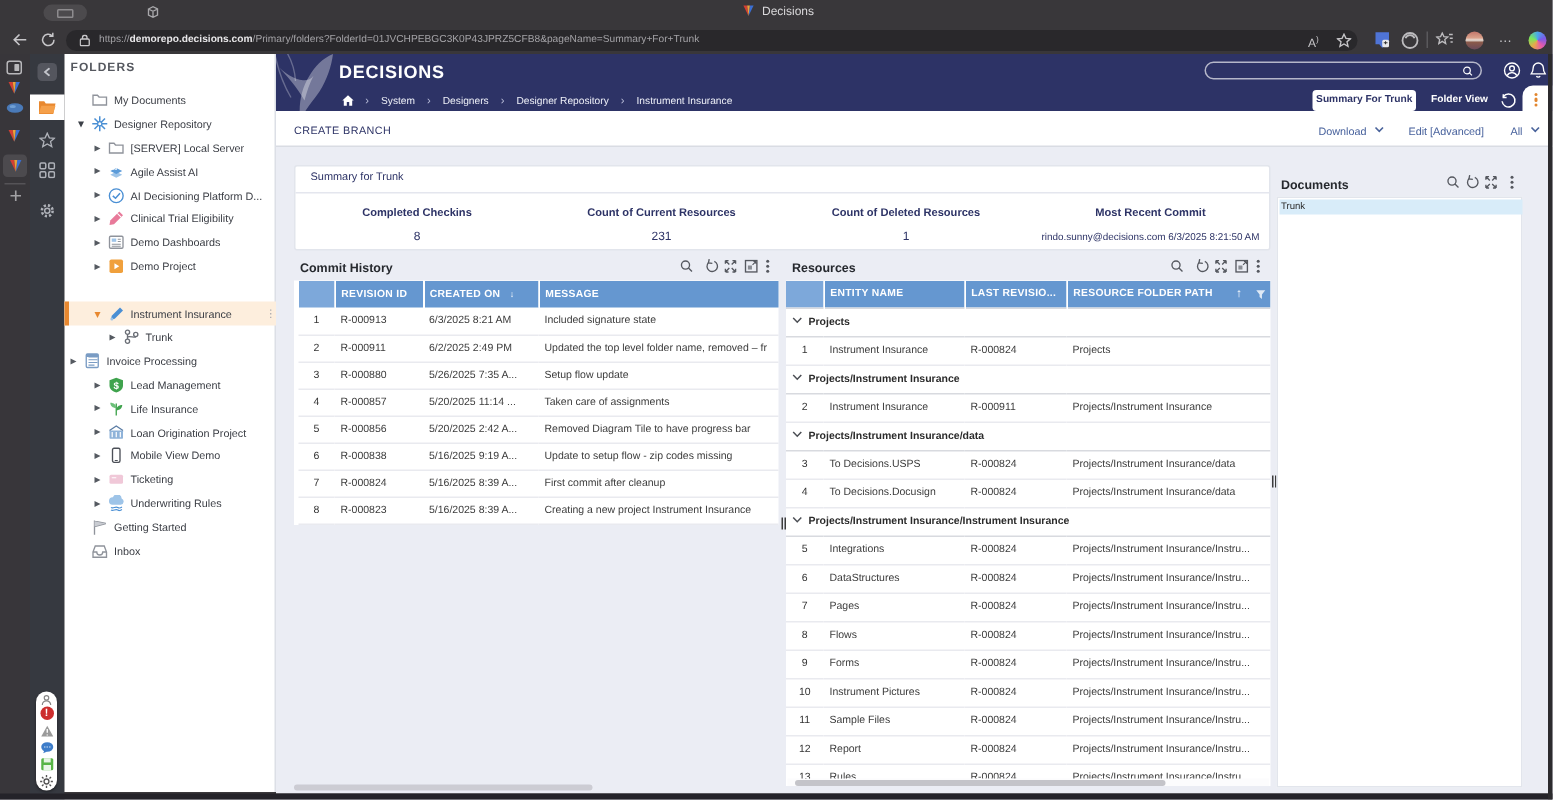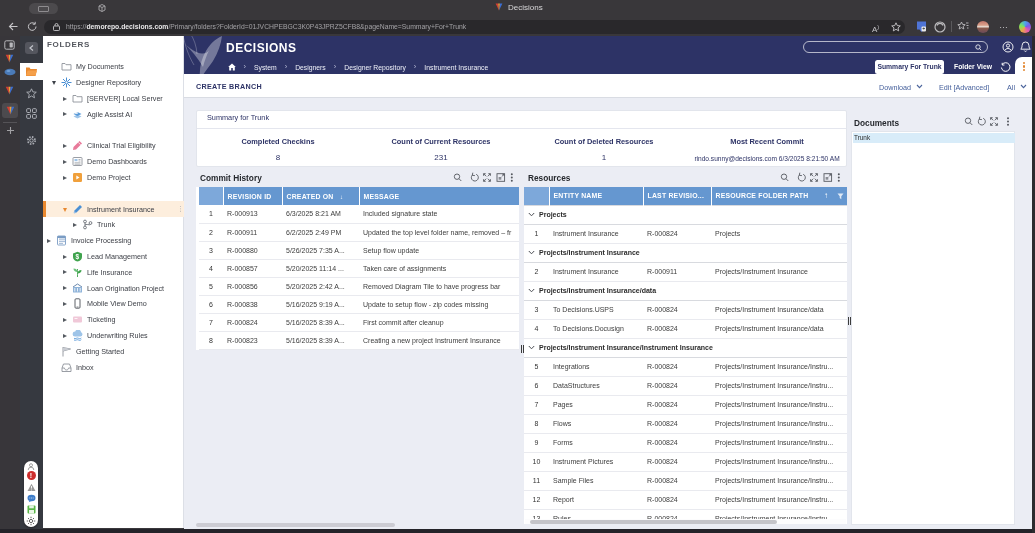--- a/index.html
+++ b/index.html
@@ -37,21 +37,21 @@
   #crumbs { position:absolute; left:43.5px; top:27px; color:#eef0f8; font-size:6.8px; display:flex; align-items:center; gap:8px; white-space:nowrap; }
   #crumbs .sep { color:#b8bcd8; font-size:7.5px; margin-top:-1px; }
   #sft { position:absolute; left:691px; top:24px; width:69px; height:13.5px; background:#fff; border-radius:2.5px; color:#2d3366; font-size:6.8px; font-weight:bold; text-align:center; line-height:13.5px; }
   #fv { position:absolute; left:770px; top:27px; color:#fff; font-size:6.8px; font-weight:bold; }
   #whitecorner { position:absolute; left:1015px; top:57px; width:20px; height:17px; background:#fff; border-top-left-radius:7px; }
   .odots { position:absolute; left:1023px; top:62px; width:3px; }
   .odots i { display:block; width:2.4px; height:2.4px; border-radius:50%; background:#e2862f; margin-bottom:1.1px; }
 
   
   #cbbar { position:absolute; left:184px; top:74px; width:851px; height:23.5px; background:#fff; border-bottom:1px solid #d9dce3; }
-  #cbbar .cb { position:absolute; left:12px; top:8px; color:#2d3366; font-size:7.2px; font-weight:bold; letter-spacing:0.3px; }
+  #cbbar .cb { position:absolute; left:12px; top:8px; color:#2d3366; font-size:7.2px; font-weight:normal; letter-spacing:0.3px; }
   #cbbar .rt { position:absolute; top:8.5px; color:#47619c; font-size:7.2px; }
 
   
   #content { position:absolute; left:184px; top:98px; width:851px; height:430.5px; background:#ebedf4; }
 
   
   #sumcard { position:absolute; left:12px; top:12px; width:651px; height:57px; background:#fff; border:1px solid #e2e5ec; border-radius:2px; }
   #sumcard .ttl { position:absolute; left:10px; top:1.5px; font-size:7.3px; color:#2d3366; }
   #sumcard .hr { position:absolute; left:0; top:17px; width:100%; border-top:1px solid #e4e6ee; }
   .sumcol { position:absolute; top:26px; width:162px; text-align:center; color:#2d3366; }
@@ -237,20 +237,26 @@
           <path d="M1 2.5 h3 l1 1.2 h5 v5.3 h-9 Z" fill="none" stroke="#8f939b" stroke-width="0.9"></path>
         </svg>
       </span>[SERVER] Local Server</div>
   <div class="trow" style="top:70.5px;padding-left:20px"><span class="car cright"></span><span class="ico">
         <svg width="11" height="11" viewBox="0 0 11 11">
           <path d="M1.5 7.5 L5.5 5.5 L9.5 7.5 L5.5 9.5 Z" fill="#9ec4e8"></path>
           <path d="M1.5 5 L5.5 3 L9.5 5 L5.5 7 Z" fill="#5b9bd9"></path>
           <text x="3" y="4.6" font-size="3.2" fill="#fff" font-weight="bold">AI</text>
         </svg>
       </span>Agile Assist AI</div>
+  <div class="trow" style="top:86.3px;padding-left:20px"><span class="car cright"></span><span class="ico">
+        <svg width="11" height="11" viewBox="0 0 11 11">
+          <circle cx="5.5" cy="5.5" r="4.6" fill="none" stroke="#4a8fd4" stroke-width="0.9"></circle>
+          <path d="M3.2 5.6 L5 7.2 L8 3.8" fill="none" stroke="#4a8fd4" stroke-width="1"></path>
+        </svg>
+      </span>AI Decisioning Platform D...</div>
   <div class="trow" style="top:102.1px;padding-left:20px"><span class="car cright"></span><span class="ico">
         <svg width="11" height="11" viewBox="0 0 11 11">
           <path d="M7.5 1 L10 3.5 L4 9.5 L1 10 L1.5 7 Z" fill="#e87a9a"></path>
           <path d="M6.2 2.3 L8.7 4.8" stroke="#fff" stroke-width="0.7"></path>
         </svg>
       </span>Clinical Trial Eligibility</div>
   <div class="trow" style="top:117.9px;padding-left:20px"><span class="car cright"></span><span class="ico">
         <svg width="11" height="11" viewBox="0 0 11 11">
           <rect x="1" y="1.5" width="9" height="8" rx="0.8" fill="none" stroke="#8f939b" stroke-width="0.9"></rect>
           <rect x="2.5" y="3" width="3" height="2.2" fill="#9ec4e8"></rect>

